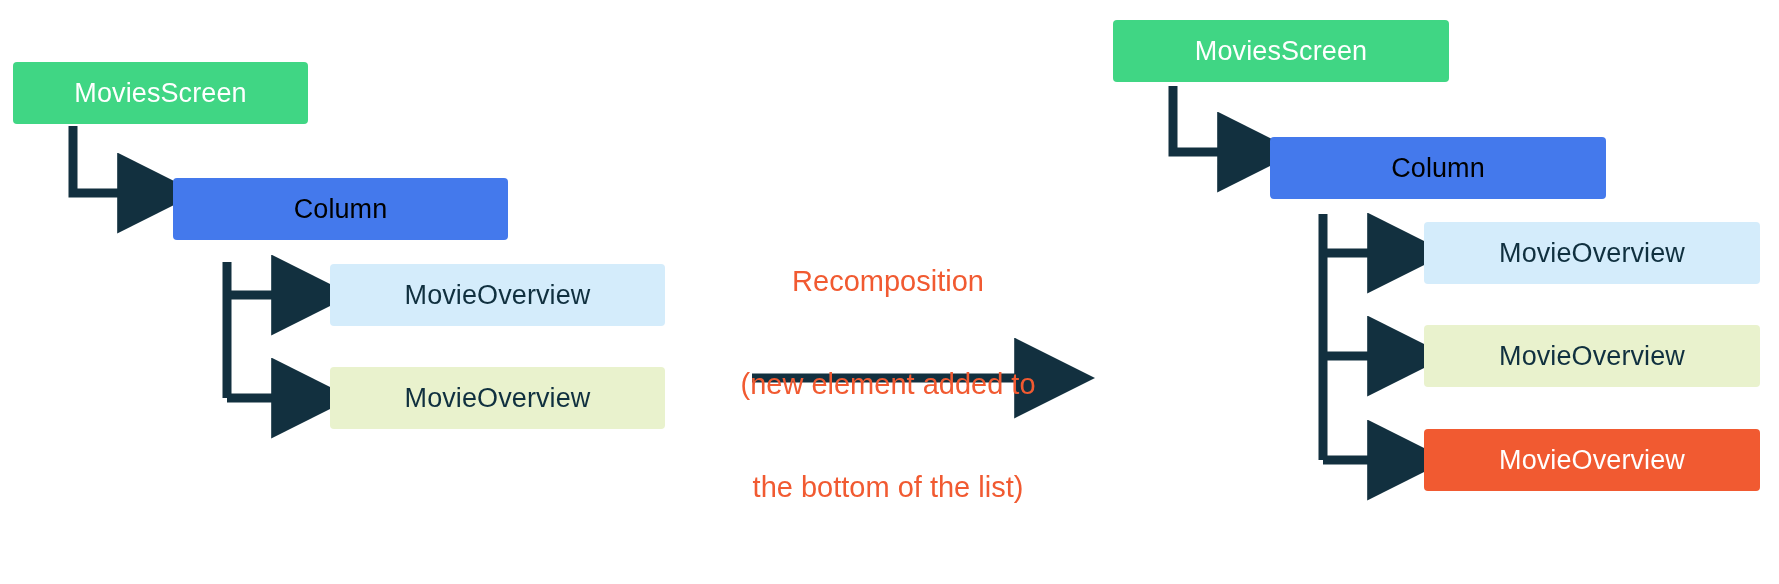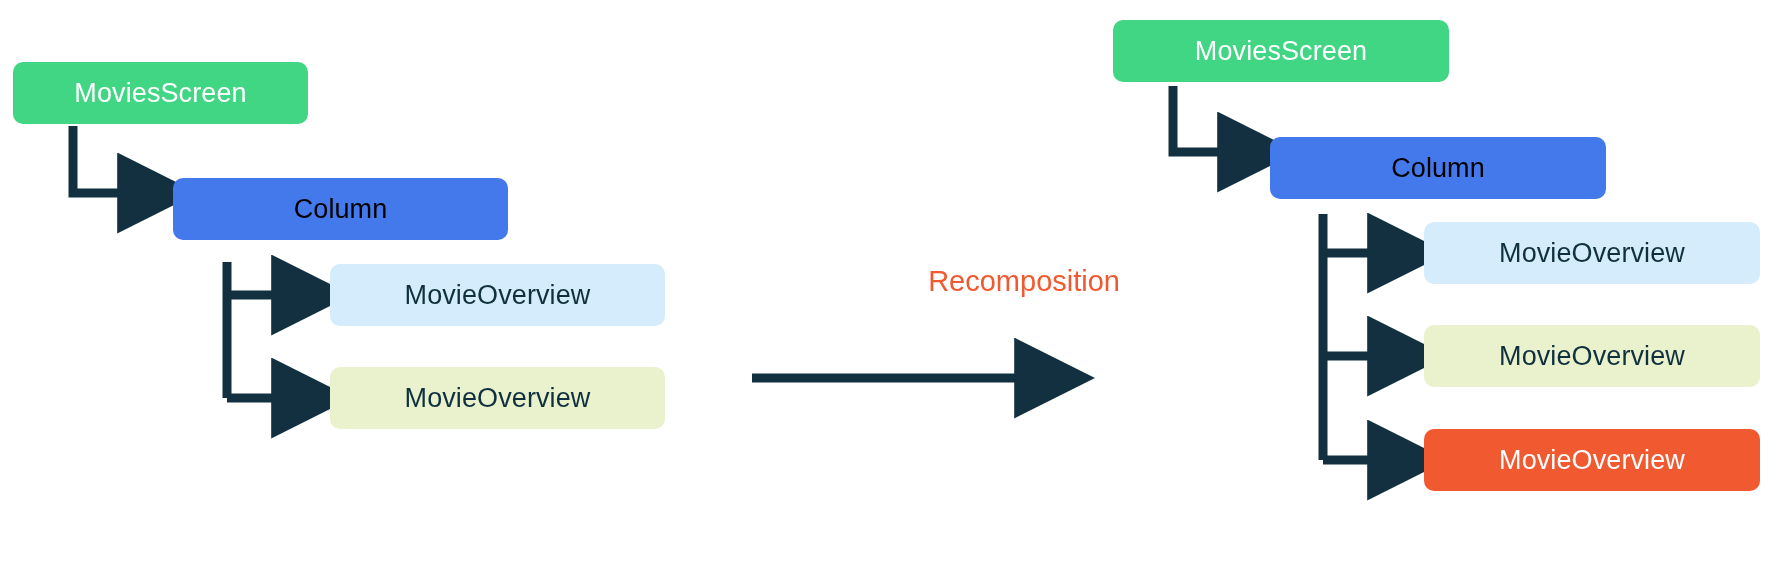--- a/index.html
+++ b/index.html
@@ -3,21 +3,21 @@
 <meta charset="utf-8">
 <style>
   html,body{margin:0;padding:0;background:#ffffff;}
   body{width:1779px;height:584px;overflow:hidden;
        font-family:"Liberation Sans","DejaVu Sans",sans-serif;}
   #stage{position:relative;width:1779px;height:584px;background:#fff;}
 
   .node{
     position:absolute;
     display:flex;align-items:center;justify-content:center;
-    border-radius:10px;
+    border-radius:4px;
     box-sizing:border-box;
     white-space:nowrap;
     letter-spacing:0.1px;
   }
   .node-label{display:block;line-height:1;}
 
   .n-green{background:#40d684;color:#ffffff;}
   .n-blue{background:#4479ec;color:#000000;}
   .n-lightblue{background:#d4ecfb;color:#10303f;}
   .n-lightgreen{background:#e9f2cd;color:#10303f;}
@@ -81,22 +81,24 @@
   </div>
 
   <div class="node n-lightblue" style="left:330px;top:264px;width:335px;height:62px;font-size:27px;">
     <span class="node-label">MovieOverview</span>
   </div>
 
   <div class="node n-lightgreen" style="left:330px;top:367px;width:335px;height:62px;font-size:27px;">
     <span class="node-label">MovieOverview</span>
   </div>
 
-  <div class="caption" style="left:656px;top:196px;width:464px;font-size:29px;text-align:right;">
+  <div class="caption" style="left:656px;top:196px;width:464px;font-size:29px;">
     <div>Recomposition</div>
+    <div>(new element added to</div>
+    <div>the bottom of the list)</div>
   </div>
 
   <div class="node n-green" style="left:1113px;top:20px;width:336px;height:62px;font-size:27px;">
     <span class="node-label">MoviesScreen</span>
   </div>
 
   <div class="node n-blue" style="left:1270px;top:137px;width:336px;height:62px;font-size:27px;">
     <span class="node-label">Column</span>
   </div>
 

